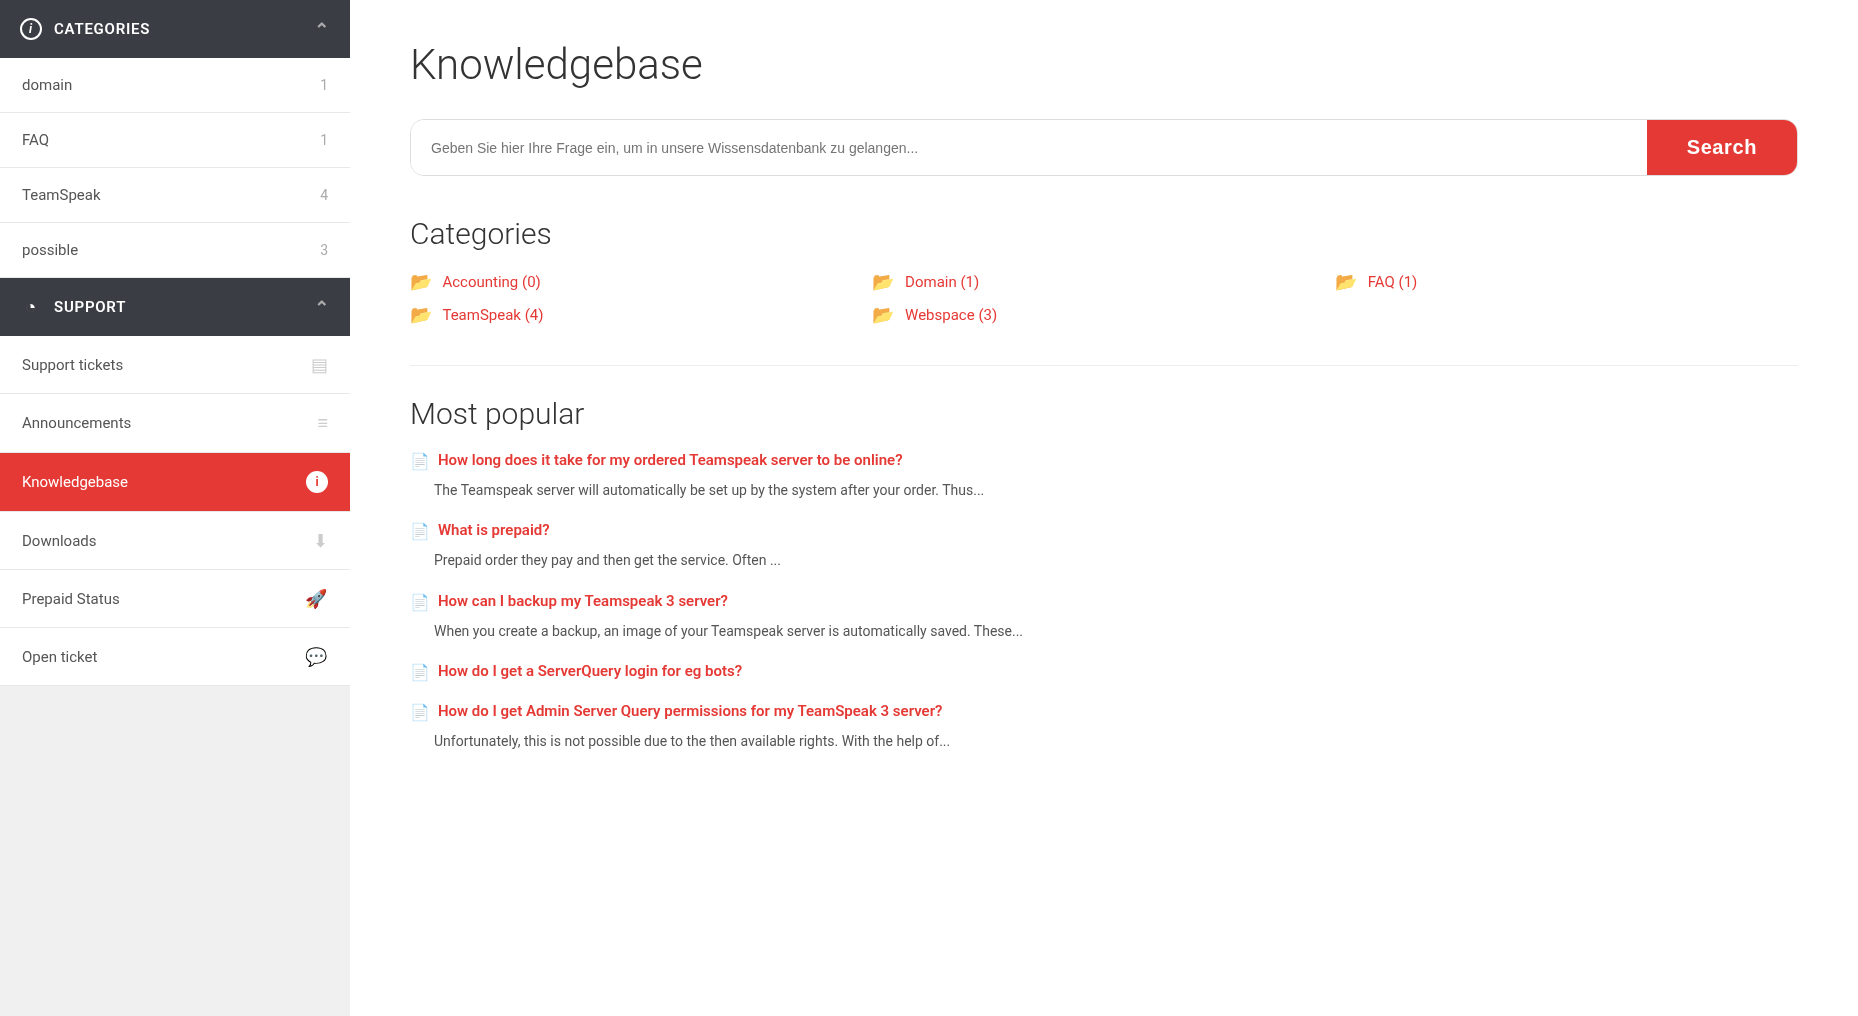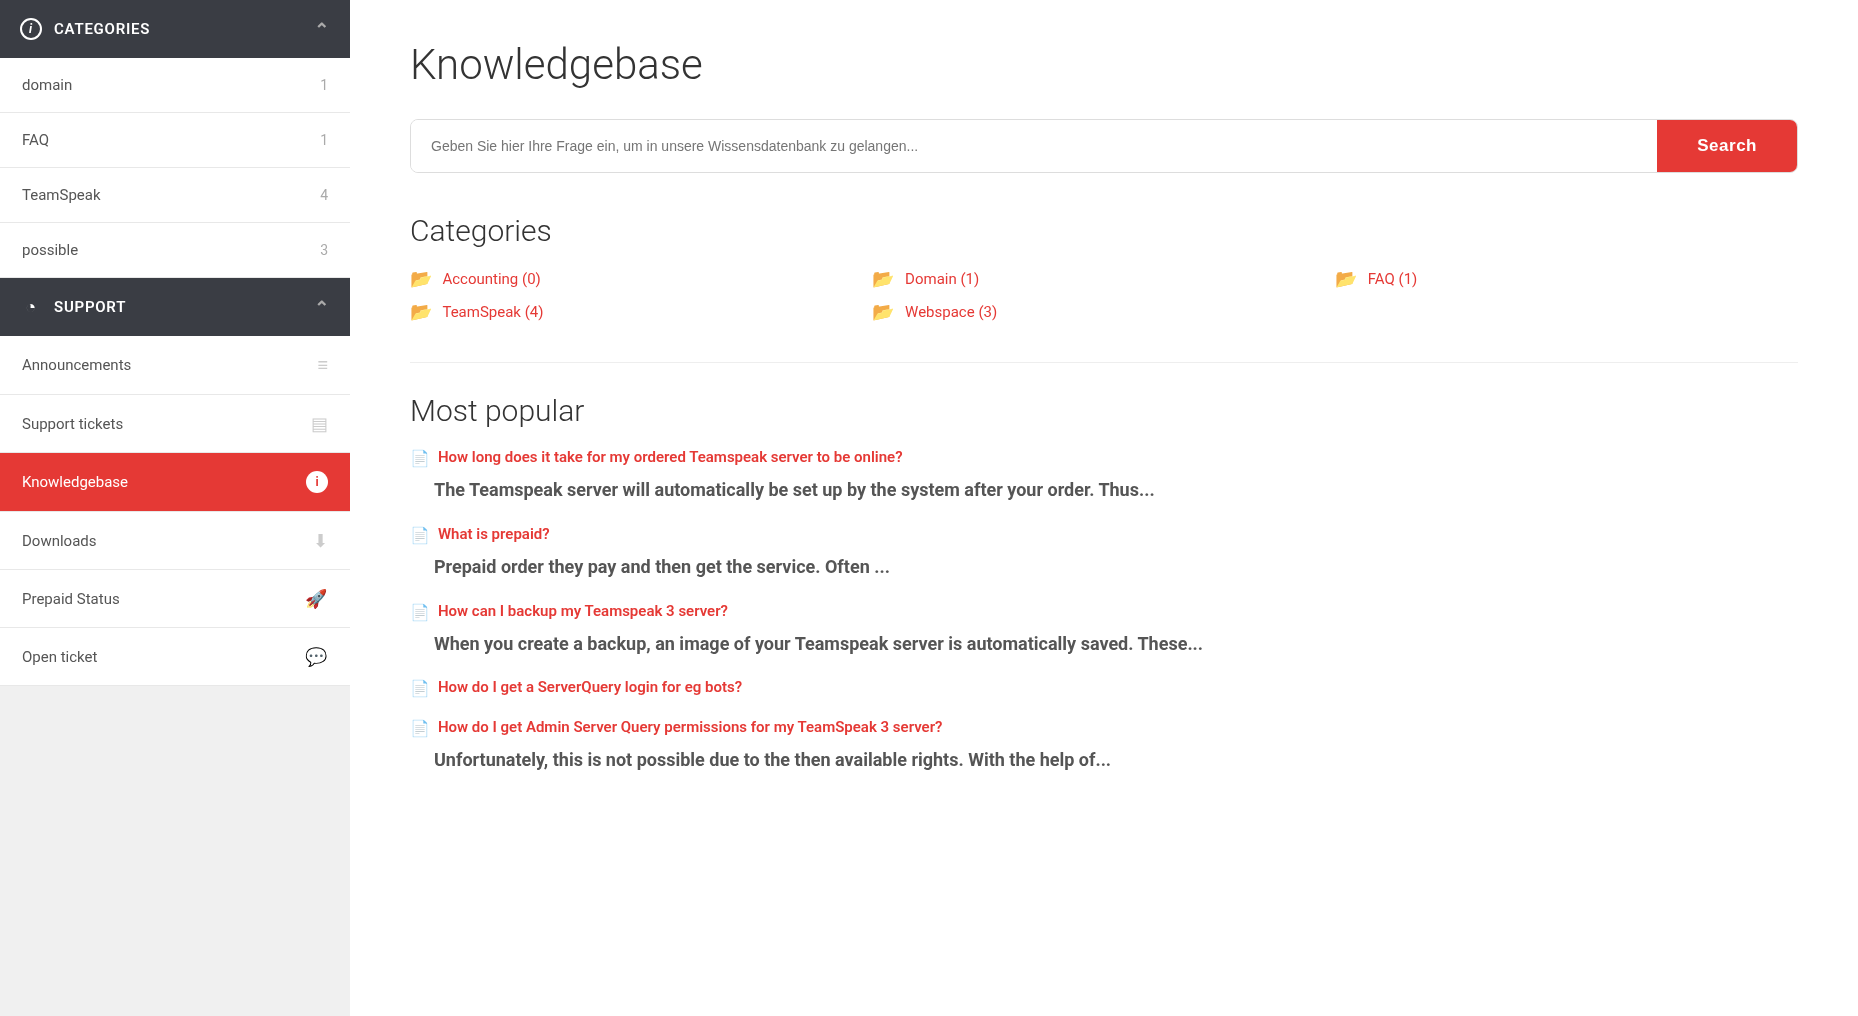--- a/index.html
+++ b/index.html
@@ -123,39 +123,39 @@
       font-size: 42px;
       font-weight: 300;
       color: #333;
       margin-bottom: 30px;
     }
 
     .search-bar {
       display: flex;
       margin-bottom: 40px;
       border: 1px solid #ddd;
-      border-radius: 8px;
+      border-radius: 14px;
       overflow: hidden;
     }
 
     .search-input {
       flex: 1;
       padding: 16px 20px;
       border: none;
       outline: none;
       font-size: 14px;
       color: #999;
     }
 
     .search-button {
       background: #e53935;
       color: #fff;
       border: none;
       padding: 16px 40px;
-      font-size: 17px;
+      font-size: 20px;
       font-weight: 600;
       cursor: pointer;
       letter-spacing: 0.03em;
     }
 
     .section-title {
       font-size: 30px;
       font-weight: 300;
       color: #333;
       margin-bottom: 20px;
@@ -208,25 +208,24 @@
 
     .article-icon {
       color: #5bc0de;
       font-size: 16px;
       margin-top: 1px;
       flex-shrink: 0;
     }
 
     .article-excerpt {
       color: #555;
-      font-size: 18px;
+      font-size: 14px;
       line-height: 1.6;
       margin-bottom: 12px;
       padding-left: 24px;
-      font-weight: bold;
     }
   </style>
 </head>
 <body>
 
 <aside class="sidebar">
 
   <div class="sidebar-section-header">
     <div class="header-left">
       <div class="info-icon">i</div>
@@ -257,26 +256,26 @@
   <div class="sidebar-section-header" style="margin-top:0;">
     <div class="header-left">
       <div class="globe-icon">◔</div>
       <span>SUPPORT</span>
     </div>
     <div class="chevron-icon">⌃</div>
   </div>
 
   <div id="support-list">
       <div class="sidebar-item">
+        <span class="item-label">Support tickets</span>
+        <span class="item-icon">▤</span>
+      </div>
+      <div class="sidebar-item">
         <span class="item-label">Announcements</span>
         <span class="item-icon">≡</span>
-      </div>
-      <div class="sidebar-item">
-        <span class="item-label">Support tickets</span>
-        <span class="item-icon">▤</span>
       </div>
       <div class="sidebar-item active">
         <span class="item-label">Knowledgebase</span>
         <span class="badge">i</span>
       </div>
       <div class="sidebar-item">
         <span class="item-label">Downloads</span>
         <span class="item-icon">⬇</span>
       </div>
       <div class="sidebar-item">

